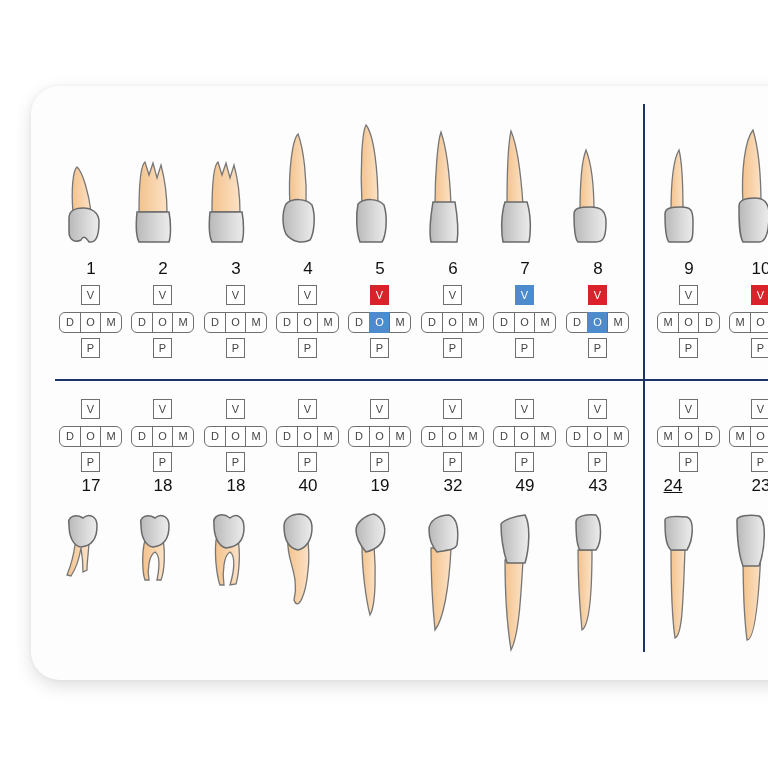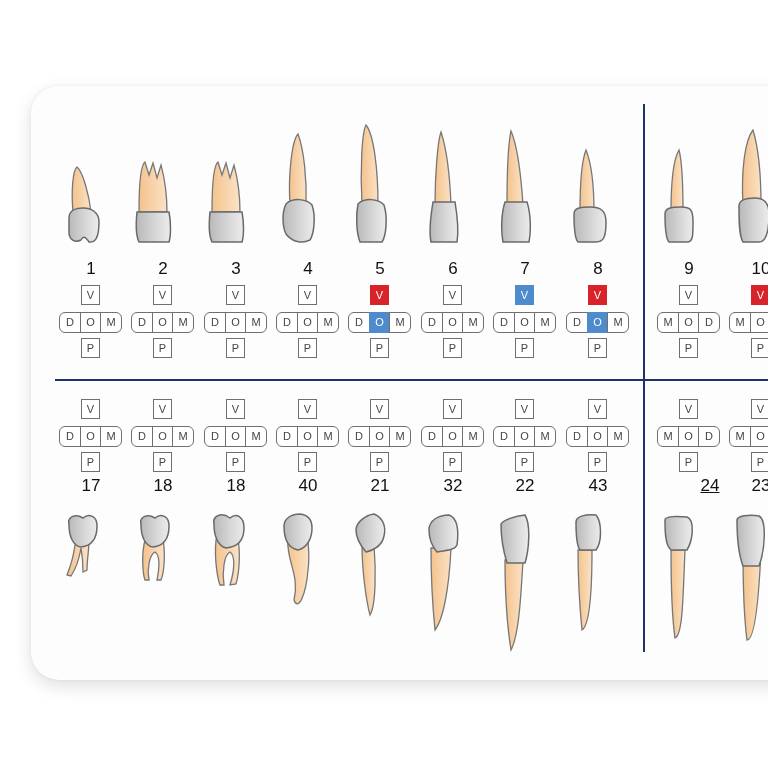--- a/index.html
+++ b/index.html
@@ -258,21 +258,21 @@
   <div class="box r">M</div>
   <div class="box p">P</div>
     </div>
     <div class="grid" style="left:348px;top:399px;">
   <div class="box v">V</div>
   <div class="box l">D</div>
   <div class="box c">O</div>
   <div class="box r">M</div>
   <div class="box p">P</div>
     </div>
-    <div class="num" style="left:344px;top:476px;">21</div>
+    <div class="num" style="left:344px;top:476px;">19</div>
     <div class="tooth" style="left:344px;top:0;height:700px;pointer-events:none;">
       <svg width="72" height="700" viewBox="0 0 72 700" style="top:0">
         <defs>
 <linearGradient id="cg" x1="0" x2="1">
             <stop offset="0" stop-color="#b9b9b9"></stop>
             <stop offset="0.6" stop-color="#d9d9d9"></stop>
             <stop offset="1" stop-color="#ececec"></stop>
           </linearGradient>
 <linearGradient id="rg" x1="0" x2="1">
             <stop offset="0" stop-color="#f4c38d"></stop>
@@ -358,21 +358,21 @@
   <div class="box r">M</div>
   <div class="box p">P</div>
     </div>
     <div class="grid" style="left:493px;top:399px;">
   <div class="box v">V</div>
   <div class="box l">D</div>
   <div class="box c">O</div>
   <div class="box r">M</div>
   <div class="box p">P</div>
     </div>
-    <div class="num" style="left:489px;top:476px;">22</div>
+    <div class="num" style="left:489px;top:476px;">49</div>
     <div class="tooth" style="left:489px;top:0;height:700px;pointer-events:none;">
       <svg width="72" height="700" viewBox="0 0 72 700" style="top:0">
         <defs>
 <linearGradient id="cg" x1="0" x2="1">
             <stop offset="0" stop-color="#b9b9b9"></stop>
             <stop offset="0.6" stop-color="#d9d9d9"></stop>
             <stop offset="1" stop-color="#ececec"></stop>
           </linearGradient>
 <linearGradient id="rg" x1="0" x2="1">
             <stop offset="0" stop-color="#f4c38d"></stop>
@@ -458,21 +458,21 @@
   <div class="box r">D</div>
   <div class="box p">P</div>
     </div>
     <div class="grid" style="left:657px;top:399px;">
   <div class="box v">V</div>
   <div class="box l">M</div>
   <div class="box c">O</div>
   <div class="box r">D</div>
   <div class="box p">P</div>
     </div>
-    <div class="num" style="left:674px;top:476px;text-decoration:underline;">24</div>
+    <div class="num" style="left:637px;top:476px;text-decoration:underline;">24</div>
     <div class="tooth" style="left:653px;top:0;height:700px;pointer-events:none;">
       <svg width="72" height="700" viewBox="0 0 72 700" style="top:0">
         <defs>
 <linearGradient id="cg" x1="0" x2="1">
             <stop offset="0" stop-color="#b9b9b9"></stop>
             <stop offset="0.6" stop-color="#d9d9d9"></stop>
             <stop offset="1" stop-color="#ececec"></stop>
           </linearGradient>
 <linearGradient id="rg" x1="0" x2="1">
             <stop offset="0" stop-color="#f4c38d"></stop>

